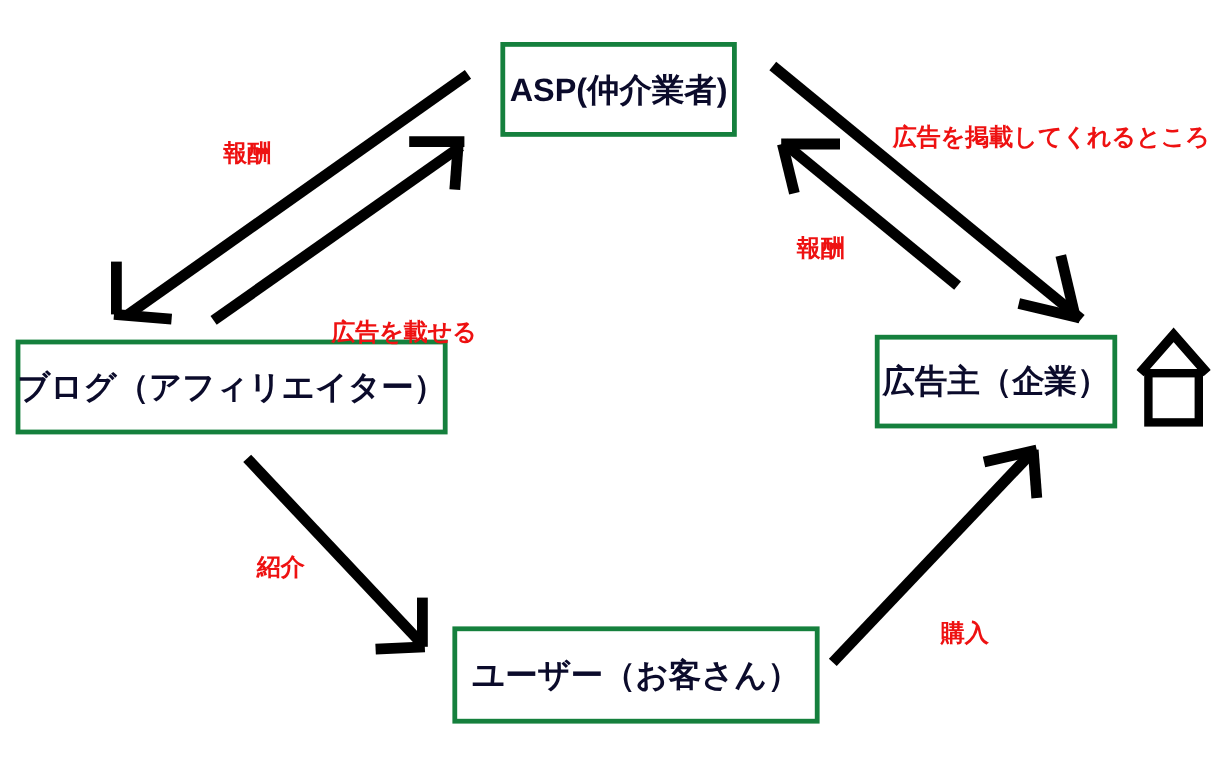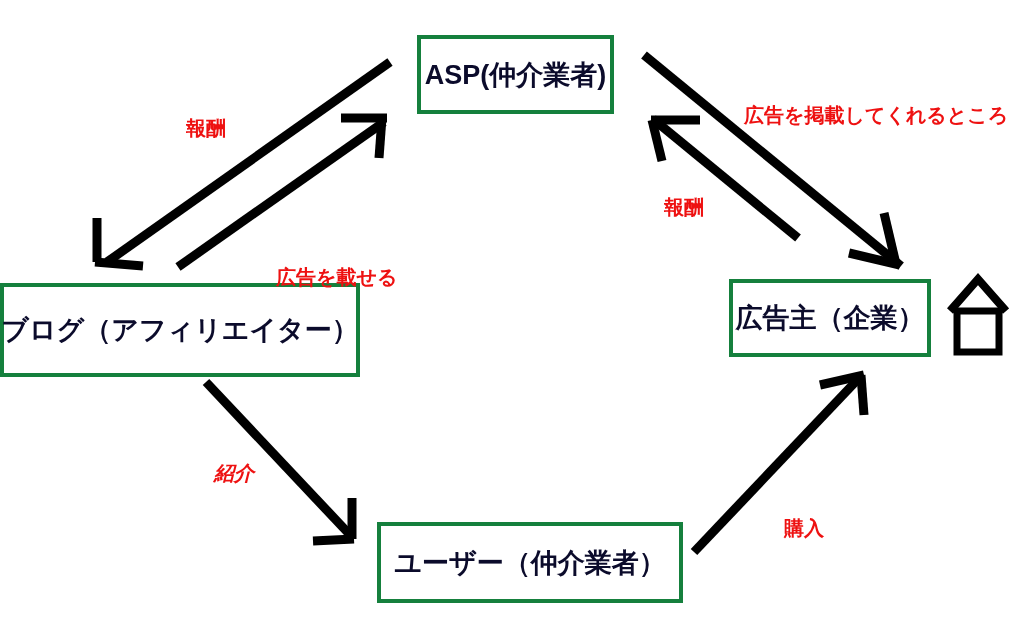--- a/index.html
+++ b/index.html
@@ -42,24 +42,24 @@
   #node-asp {
     left: 417px;
     top: 35px;
     width: 197px;
     height: 79px;
   }
   #node-asp .node-label {
     font-size: 27px;
   }
   #node-blog {
-    left: 0;
+    left: 13px;
     top: 283px;
     width: 360px;
-    height: 94px;
+    height: 79px;
   }
   #node-blog .node-label {
     font-size: 27px;
   }
   #node-advertiser {
     left: 729px;
     top: 279px;
     width: 202px;
     height: 78px;
   }
@@ -98,21 +98,20 @@
     text-align: center;
     width: 255px;
   }
   #label-reward-right {
     left: 664px;
     top: 192px;
   }
   #label-referral {
     left: 214px;
     top: 458px;
-    font-style: italic;
   }
   #label-purchase {
     left: 784px;
     top: 478px;
     margin-top: 35px;
   }
   #house-icon {
     position: absolute;
     left: 947px;
     top: 272px;
@@ -170,21 +169,21 @@
 
   <div class="node" id="node-blog">
     <span class="node-label">ブログ（アフィリエイター）</span>
   </div>
 
   <div class="node" id="node-advertiser">
     <span class="node-label">広告主（企業）</span>
   </div>
 
   <div class="node" id="node-user">
-    <span class="node-label">ユーザー（仲介業者）</span>
+    <span class="node-label">ユーザー（お客さん）</span>
   </div>
 
   <div class="edge-label" id="label-reward-left">報酬</div>
   <div class="edge-label" id="label-post-ad">広告を載せる</div>
 
   <div class="edge-label" id="label-find-site">
     <div>広告を掲載してくれるところ</div>
   </div>
 
   <div class="edge-label" id="label-reward-right">報酬</div>

